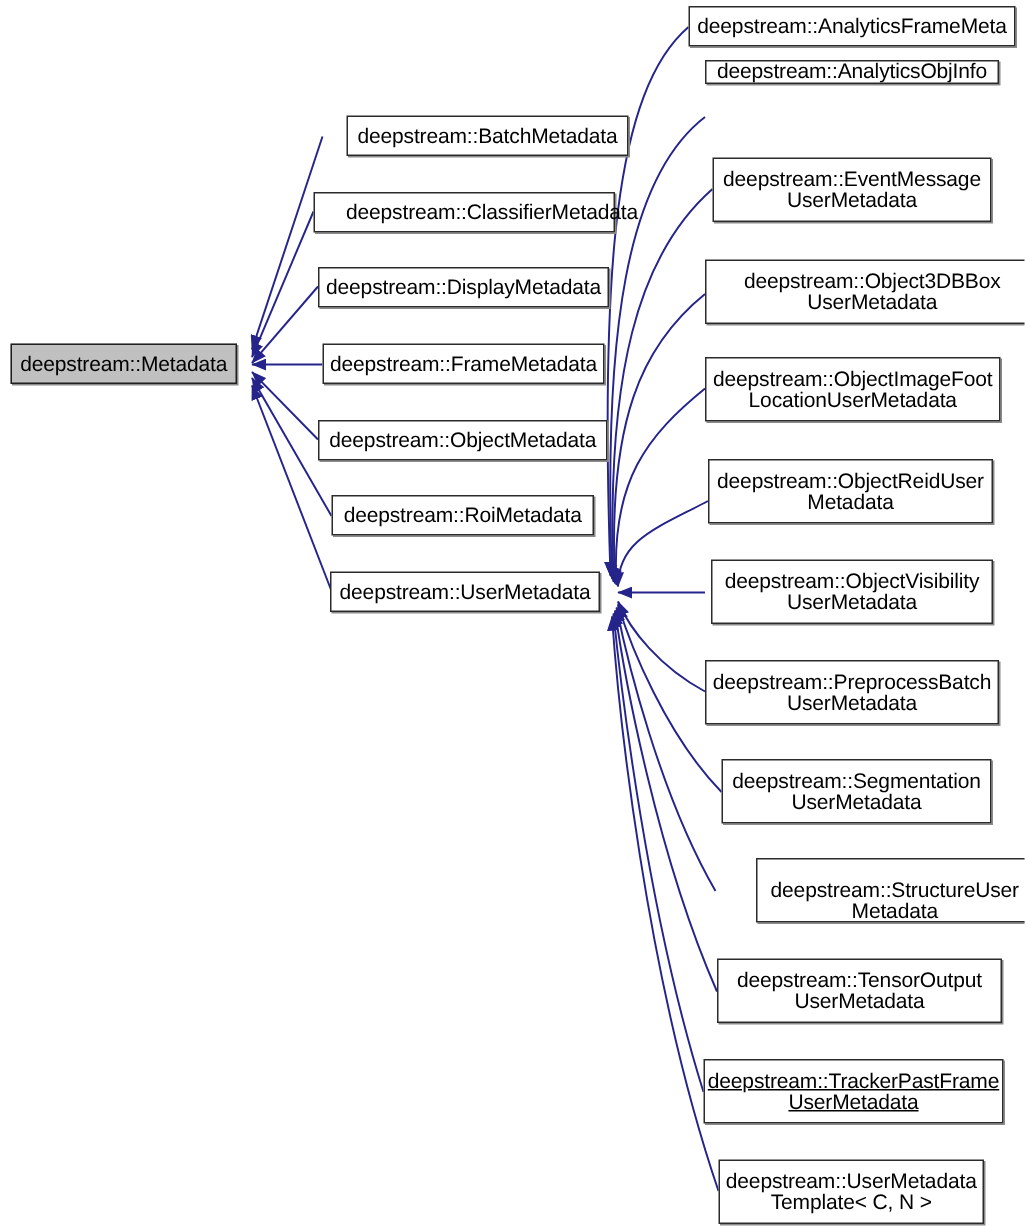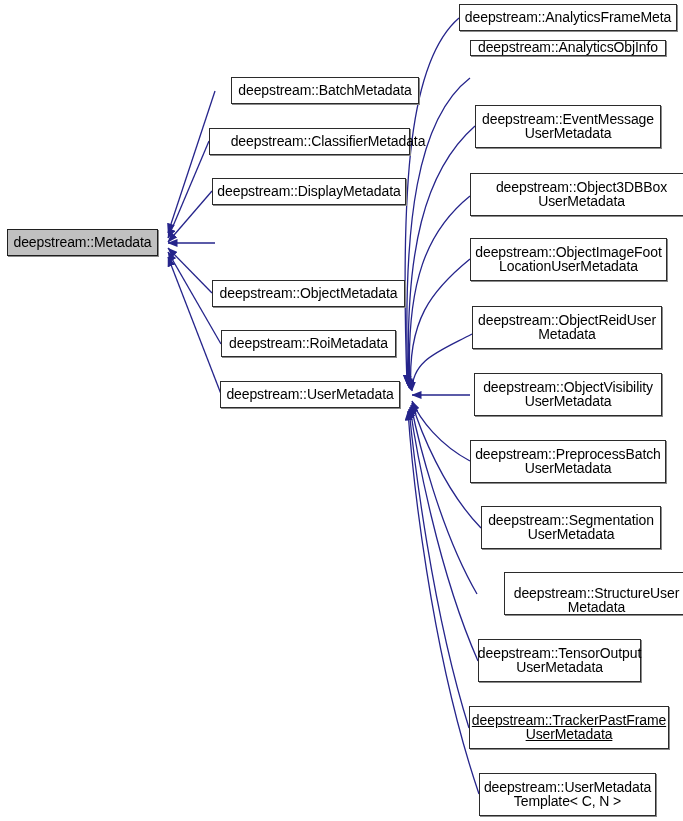--- a/index.html
+++ b/index.html
@@ -57,20 +57,23 @@
 
   <div class="node" style="left:215px;top:77px;width:188px;height:27px;margin-left:16px;">
     <span>deepstream::BatchMetadata</span>
   </div>
   <div class="node" style="left:209px;top:128px;width:201px;height:27px;padding-left:37px;">
     <span>deepstream::ClassifierMetadata</span>
   </div>
   <div class="node" style="left:212px;top:178px;width:194px;height:27px;">
     <span>deepstream::DisplayMetadata</span>
   </div>
+  <div class="node" style="left:215px;top:229px;width:188px;height:27px;">
+    <span>deepstream::FrameMetadata</span>
+  </div>
   <div class="node" style="left:212px;top:280px;width:193px;height:27px;text-align:center;">
     <span>deepstream::ObjectMetadata</span>
   </div>
   <div class="node" style="left:221px;top:330px;width:175px;height:27px;">
     <span>deepstream::RoiMetadata</span>
   </div>
   <div class="node" style="left:220px;top:381px;width:180px;height:27px;">
     <span>deepstream::UserMetadata</span>
   </div>
 
@@ -105,21 +108,21 @@
 UserMetadata</span>
   </div>
   <div class="node" style="left:481px;top:506px;width:180px;height:43px;">
     <span>deepstream::Segmentation
 UserMetadata</span>
   </div>
   <div class="node" style="left:504px;top:572px;width:185px;height:43px;align-items:flex-end;">
     <span>deepstream::StructureUser
 Metadata</span>
   </div>
-  <div class="node" style="left:478px;top:639px;width:163px;height:43px;">
+  <div class="node" style="left:478px;top:639px;width:190px;height:43px;">
     <span>deepstream::TensorOutput
 UserMetadata</span>
   </div>
   <div class="node" style="left:469px;top:706px;width:200px;height:43px;text-decoration:underline;">
     <span>deepstream::TrackerPastFrame
 UserMetadata</span>
   </div>
   <div class="node" style="left:479px;top:773px;width:177px;height:43px;">
     <span>deepstream::UserMetadata
 Template&lt; C, N &gt;</span>

